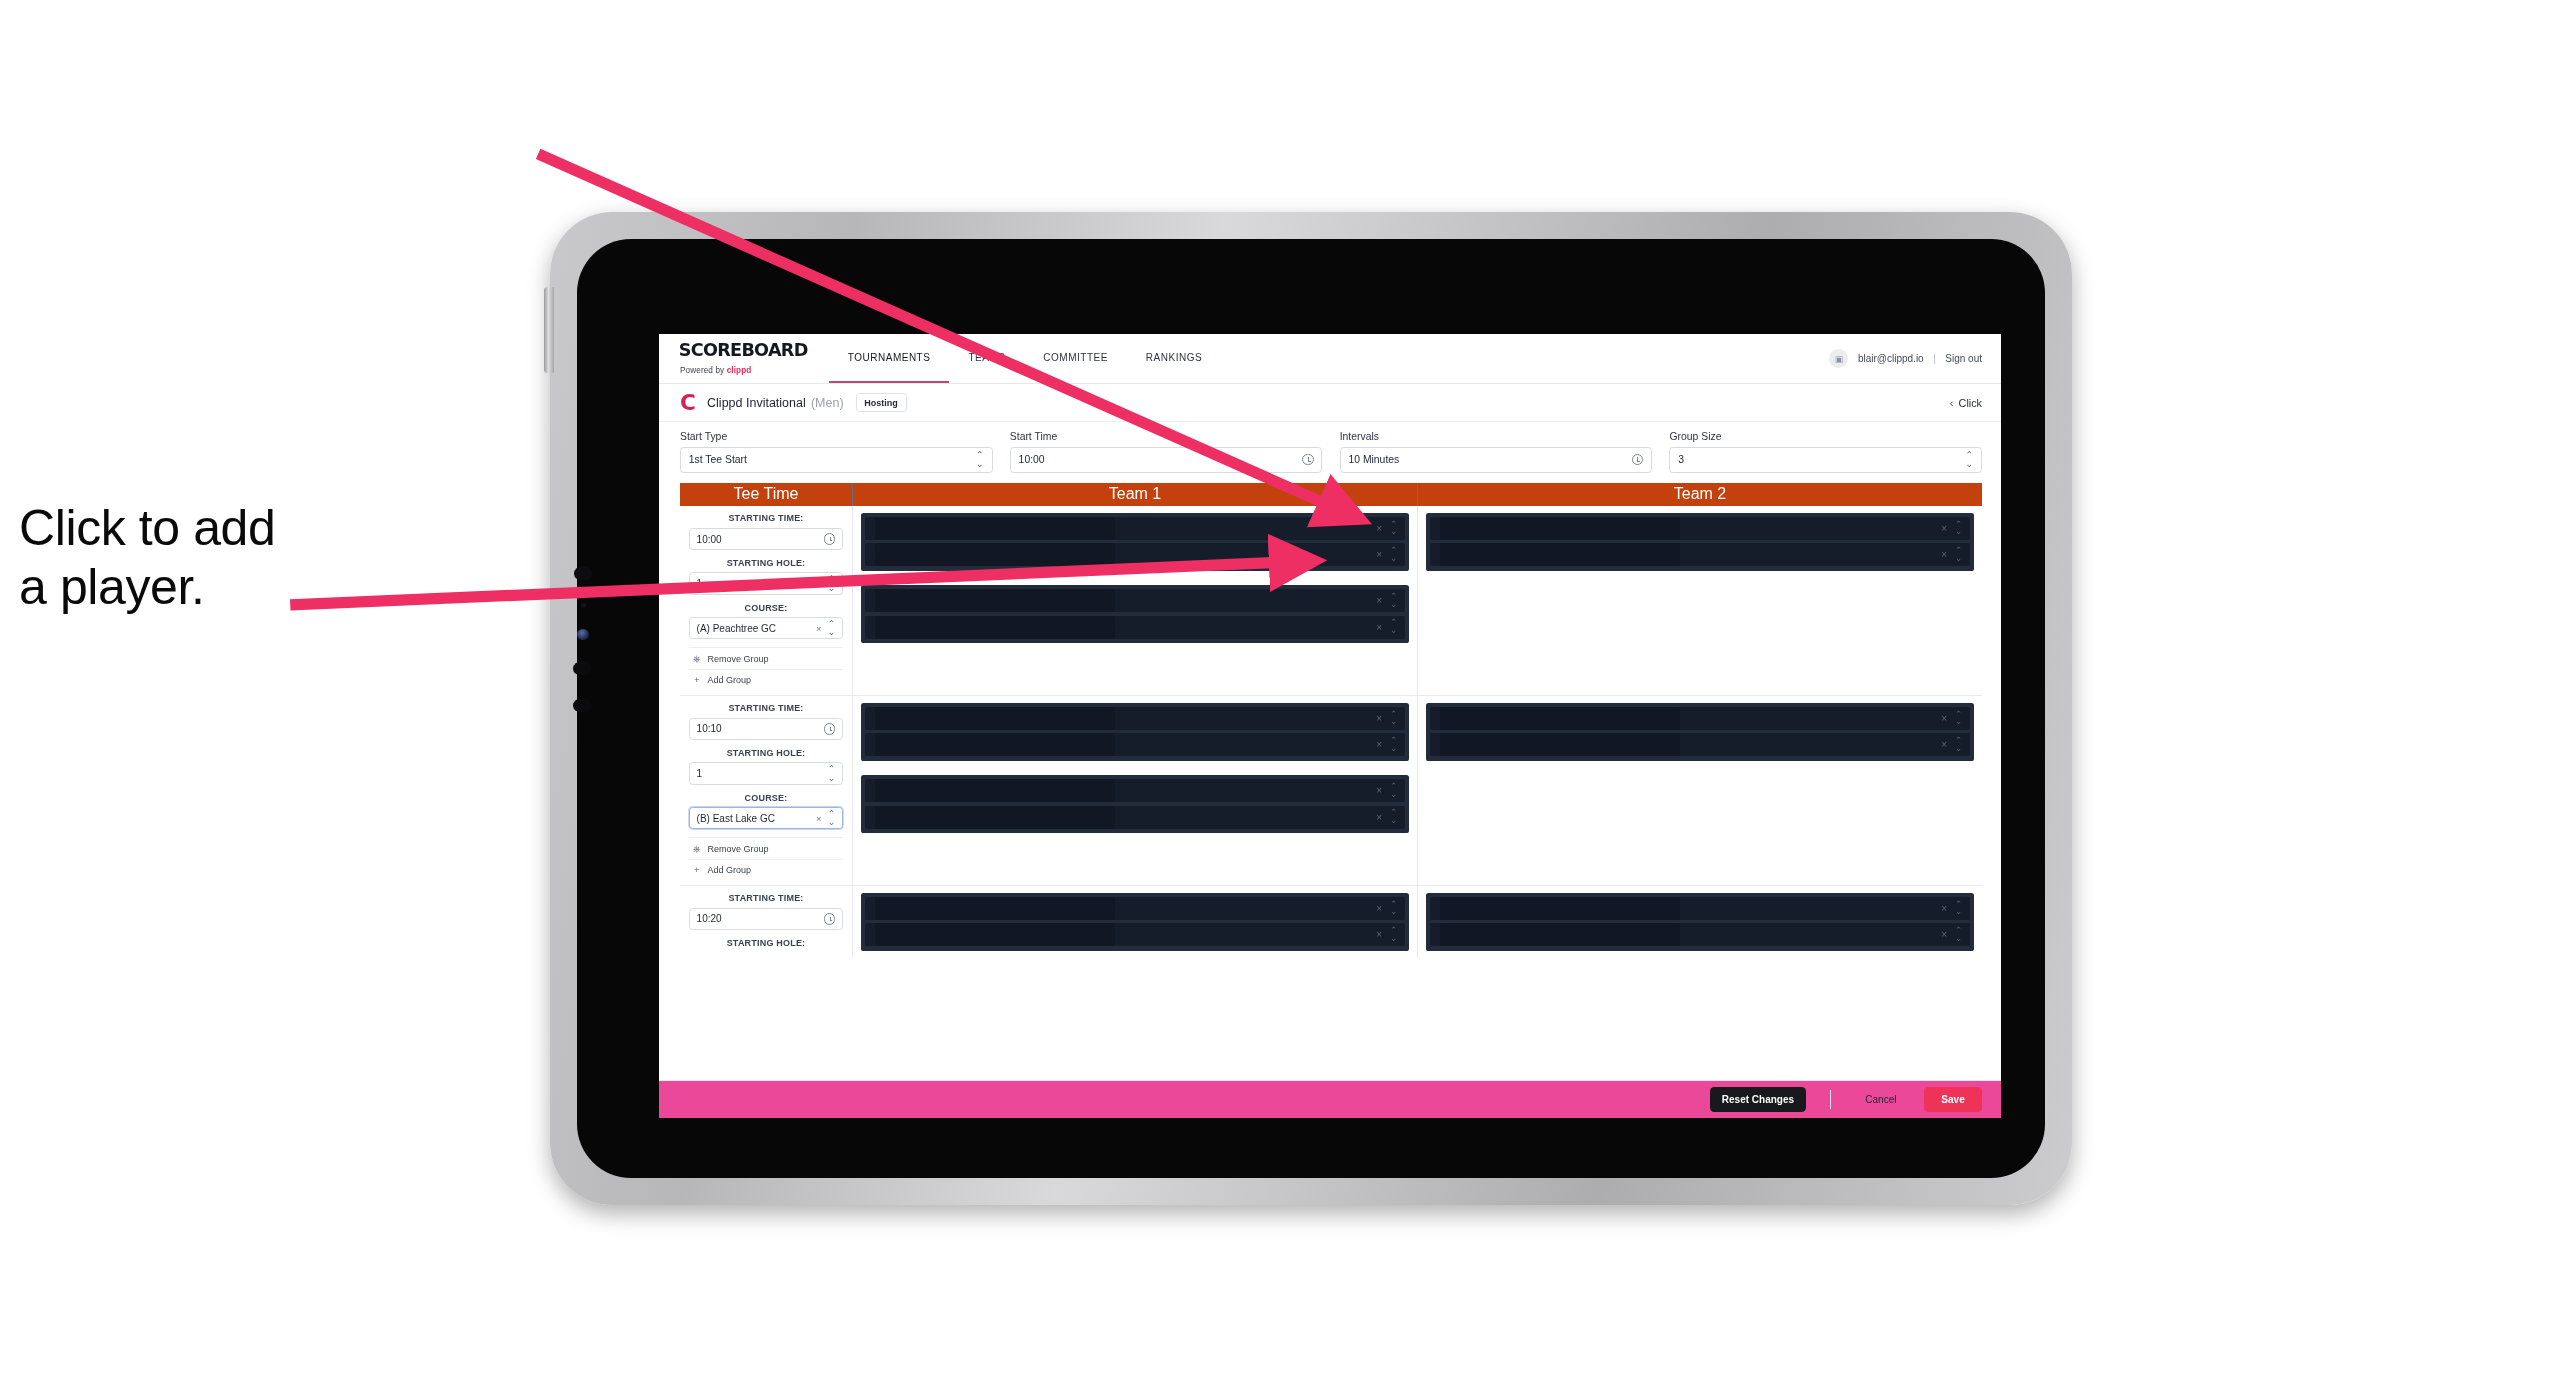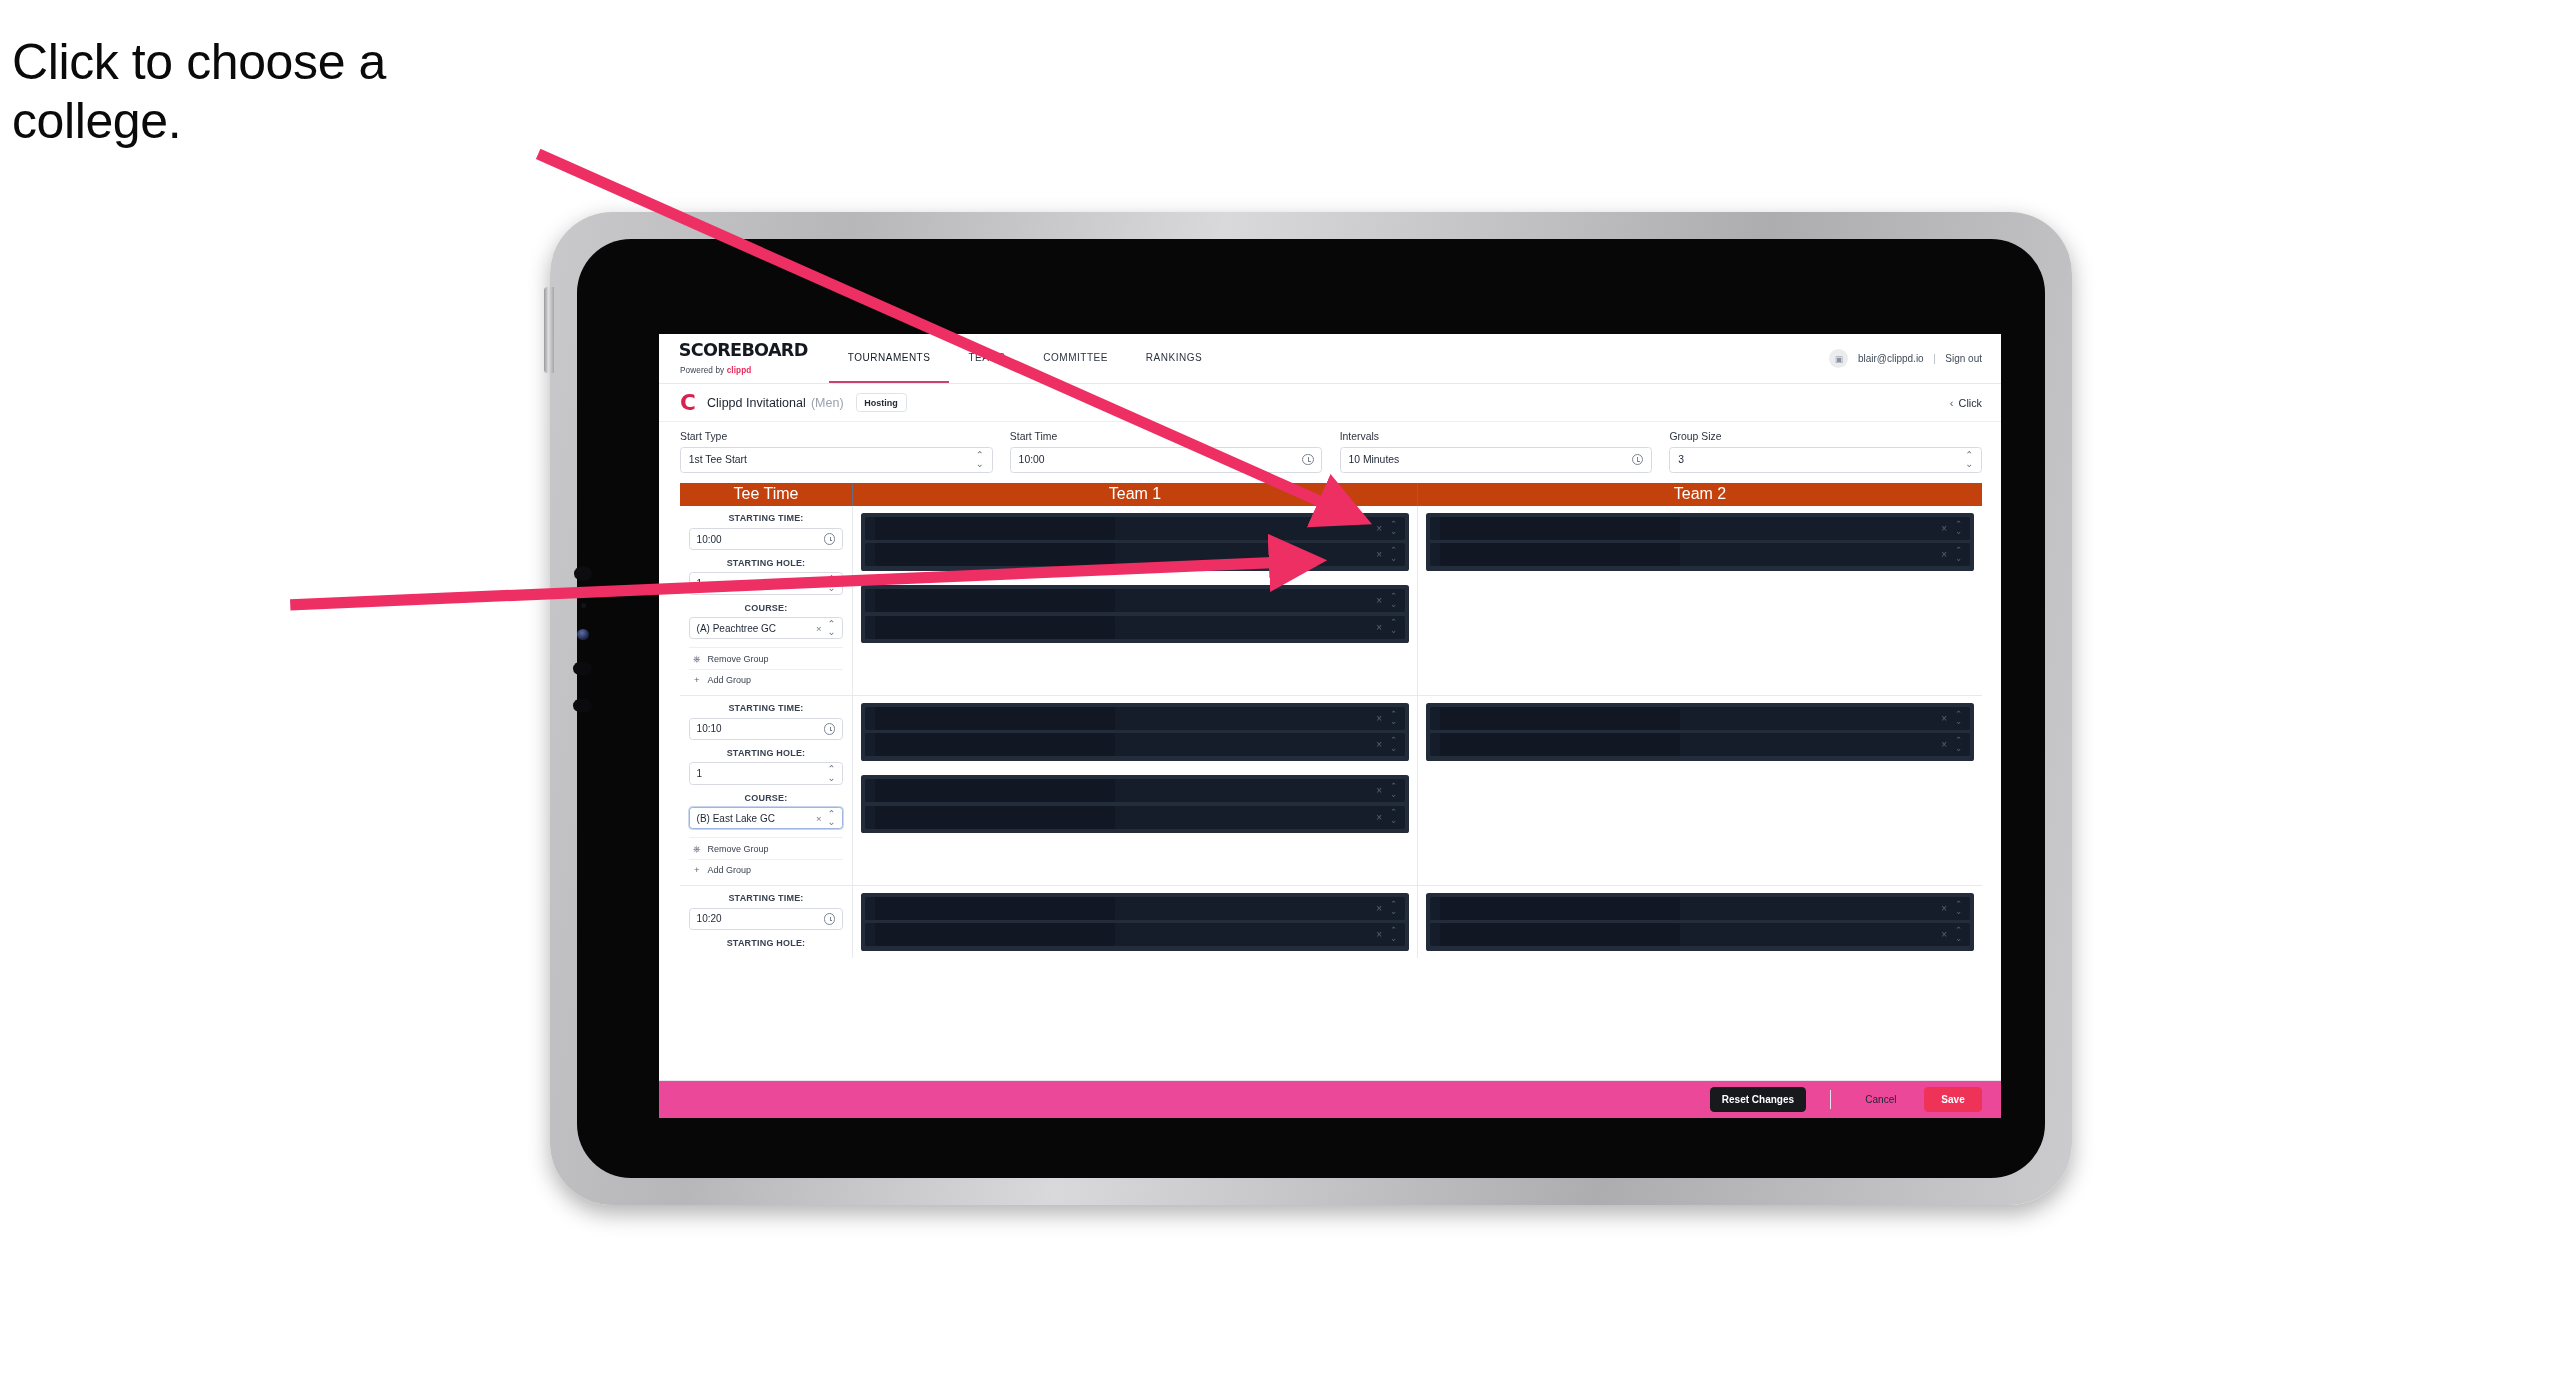--- a/index.html
+++ b/index.html
@@ -208,22 +208,22 @@
   #reset-btn { background:#17191d; color:#fff; padding: 7px 12px; font-weight: 600; }
   #footer-div { width:0.9px; height:19px; background:#e2e5ea; margin: 0 12px; }
   #cancel-btn { color:#1d2531; padding: 7px 10.4px; margin-right: 5.2px; }
   #save-btn { background:#ef3257; color:#fff; padding: 7px 17.3px; font-weight: 600; }
 </style>
 </head>
 <body>
 
 <div id="stage">
 
-  <div class="annot" id="annot-college">Click to choose a
-college.</div>
+  <div class="annot" id="annot-player">Click to add
+a player.</div>
 
   <div id="tablet">
     <div id="tablet-screen">
 
       <div id="app">
 
         <div id="topnav">
           <div id="brand">
             <div id="brand-word">SCOREBOARD</div>
             <div id="brand-sub"><span>Powered by</span>

